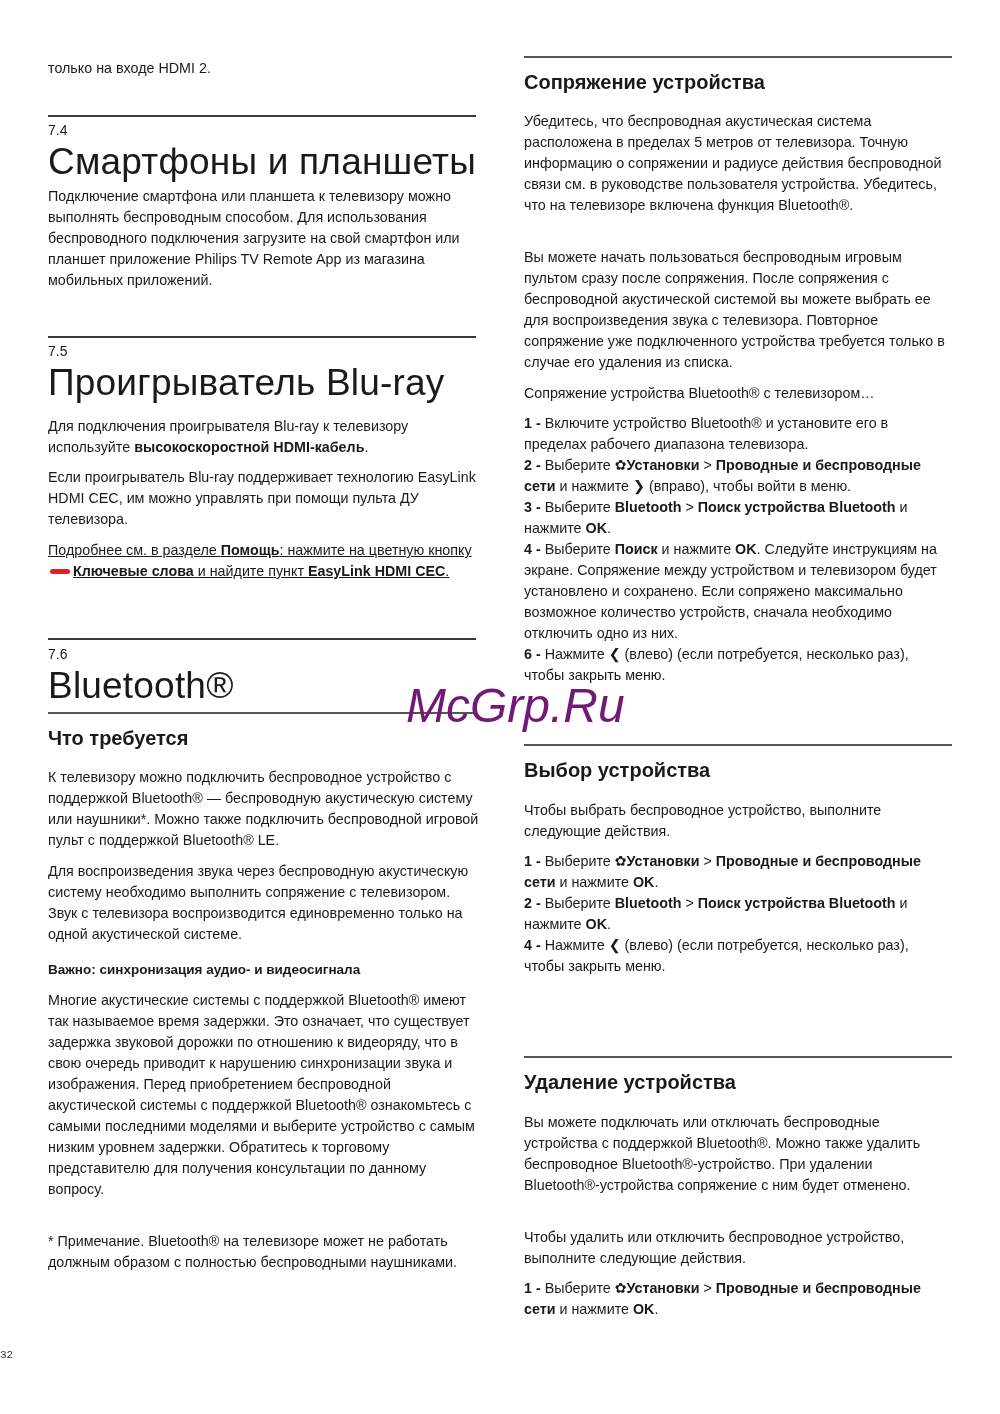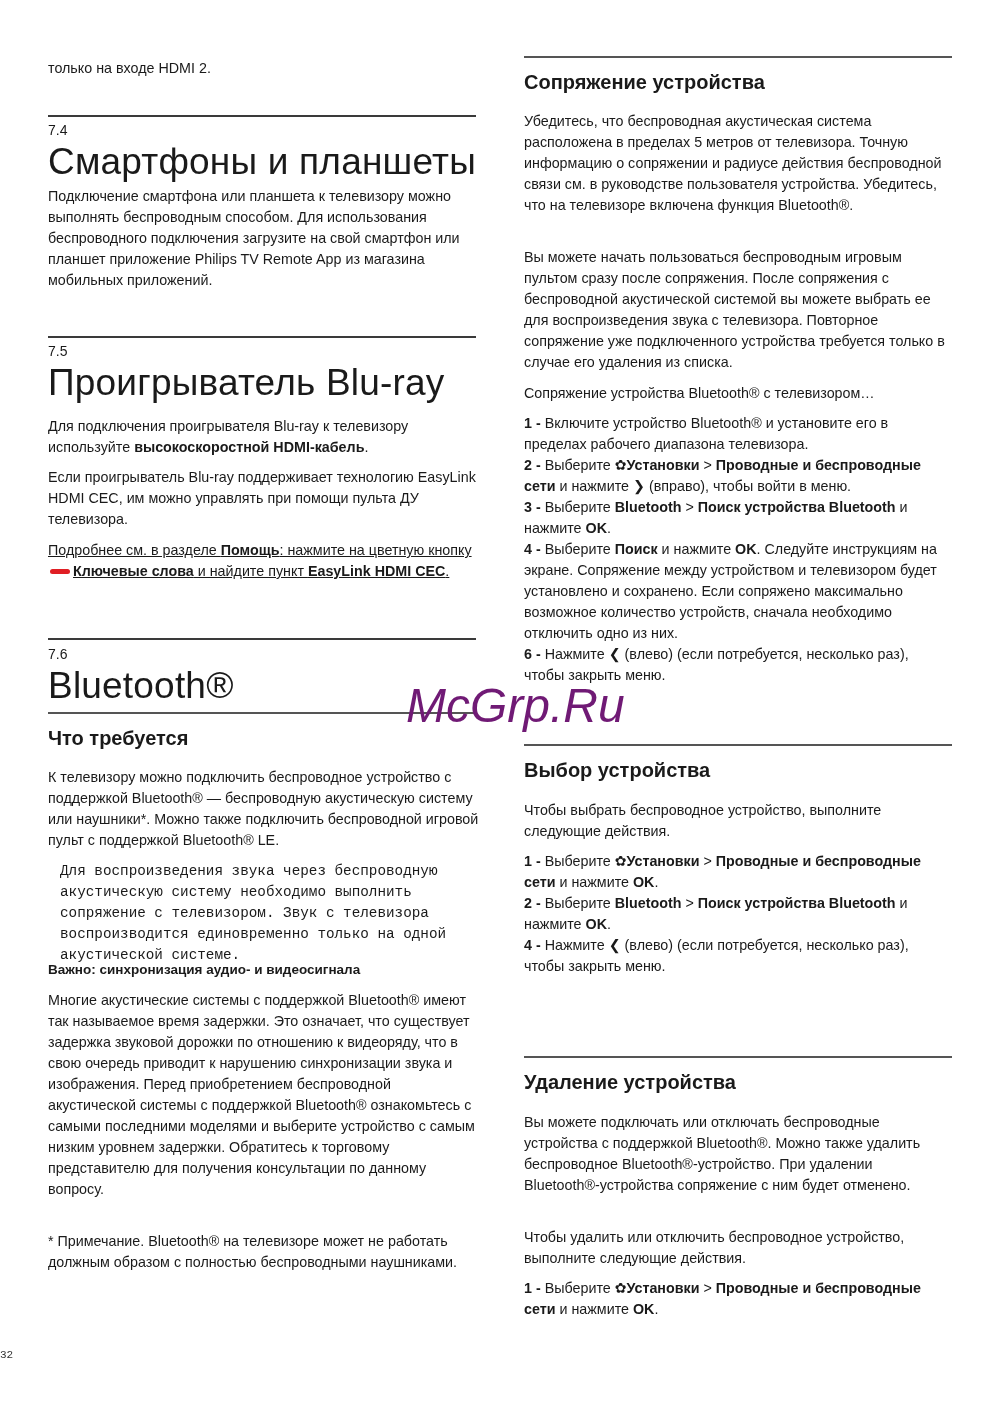--- a/index.html
+++ b/index.html
@@ -38,21 +38,21 @@
   <p style="position:absolute; top:416px; left:0; width:428px;"><span>Для подключения проигрывателя Blu-ray к телевизору используйте </span><b>высокоскоростной HDMI-кабель</b><span>.</span></p>
   <p style="position:absolute; top:467px; left:0; width:428px;">Если проигрыватель Blu-ray поддерживает технологию EasyLink HDMI CEC, им можно управлять при помощи пульта ДУ телевизора.</p>
   <p style="position:absolute; top:540px; left:0; width:428px;text-decoration:underline;"><span>Подробнее см. в разделе </span><b>Помощь</b><span>: нажмите на цветную кнопку </span><span class="redkey"></span><b>Ключевые слова</b><span> и найдите пункт </span><b>EasyLink HDMI CEC</b><span>.</span></p>
 
   <div style="position:absolute; top:638px; left:0;" class="rule"></div>
   <div style="position:absolute; top:644px; left:0;" class="secnum">7.6</div>
   <h1 style="position:absolute; top:669px; left:0;">Bluetooth®</h1>
   <div style="position:absolute; top:712px; left:0;" class="rule-thin"></div>
   <h2 style="position:absolute; top:725px; left:0;">Что требуется</h2>
   <p style="position:absolute; top:767px; left:0; width:432px;">К телевизору можно подключить беспроводное устройство с поддержкой Bluetooth® — беспроводную акустическую систему или наушники*. Можно также подключить беспроводной игровой пульт с поддержкой Bluetooth® LE.</p>
-  <p style="position:absolute; top:861px; left:12px; width:432px;font-family:Liberation Mono, monospace;">Для воспроизведения звука через беспроводную акустическую систему необходимо выполнить сопряжение с телевизором. Звук с телевизора воспроизводится единовременно только на одной акустической системе.</p>
+  <p style="position:absolute; top:861px; left:0; width:432px;">Для воспроизведения звука через беспроводную акустическую систему необходимо выполнить сопряжение с телевизором. Звук с телевизора воспроизводится единовременно только на одной акустической системе.</p>
   <h3 style="position:absolute; top:960px; left:0;">Важно: синхронизация аудио- и видеосигнала</h3>
   <p style="position:absolute; top:990px; left:0; width:428px;">Многие акустические системы с поддержкой Bluetooth® имеют так называемое время задержки. Это означает, что существует задержка звуковой дорожки по отношению к видеоряду, что в свою очередь приводит к нарушению синхронизации звука и изображения. Перед приобретением беспроводной акустической системы с поддержкой Bluetooth® ознакомьтесь с самыми последними моделями и выберите устройство с самым низким уровнем задержки. Обратитесь к торговому представителю для получения консультации по данному вопросу.</p>
   <p style="position:absolute; top:1231px; left:0; width:428px;">* Примечание.  Bluetooth® на телевизоре может не работать должным образом с полностью беспроводными наушниками.</p>
 </div>
 
 <div class="col col-right">
 
   <div style="position:absolute; top:56px; left:0;" class="rule-thin"></div>
   <h2 style="position:absolute; top:69px; left:0;">Сопряжение устройства</h2>
   <p style="position:absolute; top:111px; left:0; width:428px;">Убедитесь, что беспроводная акустическая система расположена в пределах 5 метров от телевизора. Точную информацию о сопряжении и радиусе действия беспроводной связи см. в руководстве пользователя устройства. Убедитесь, что на телевизоре включена функция Bluetooth®.</p>

